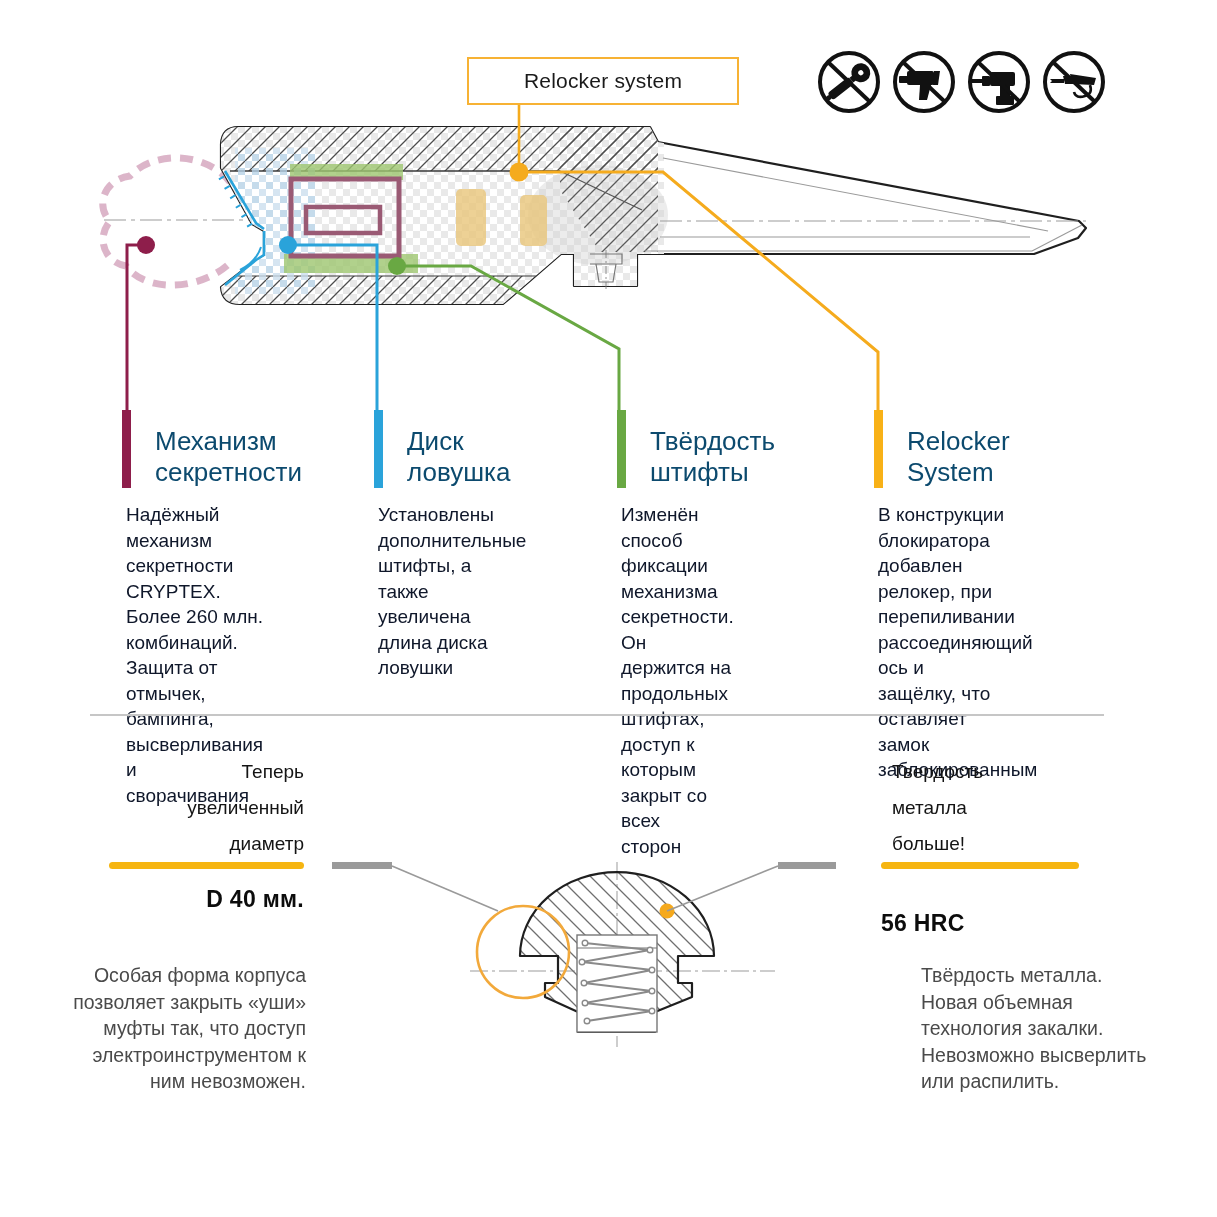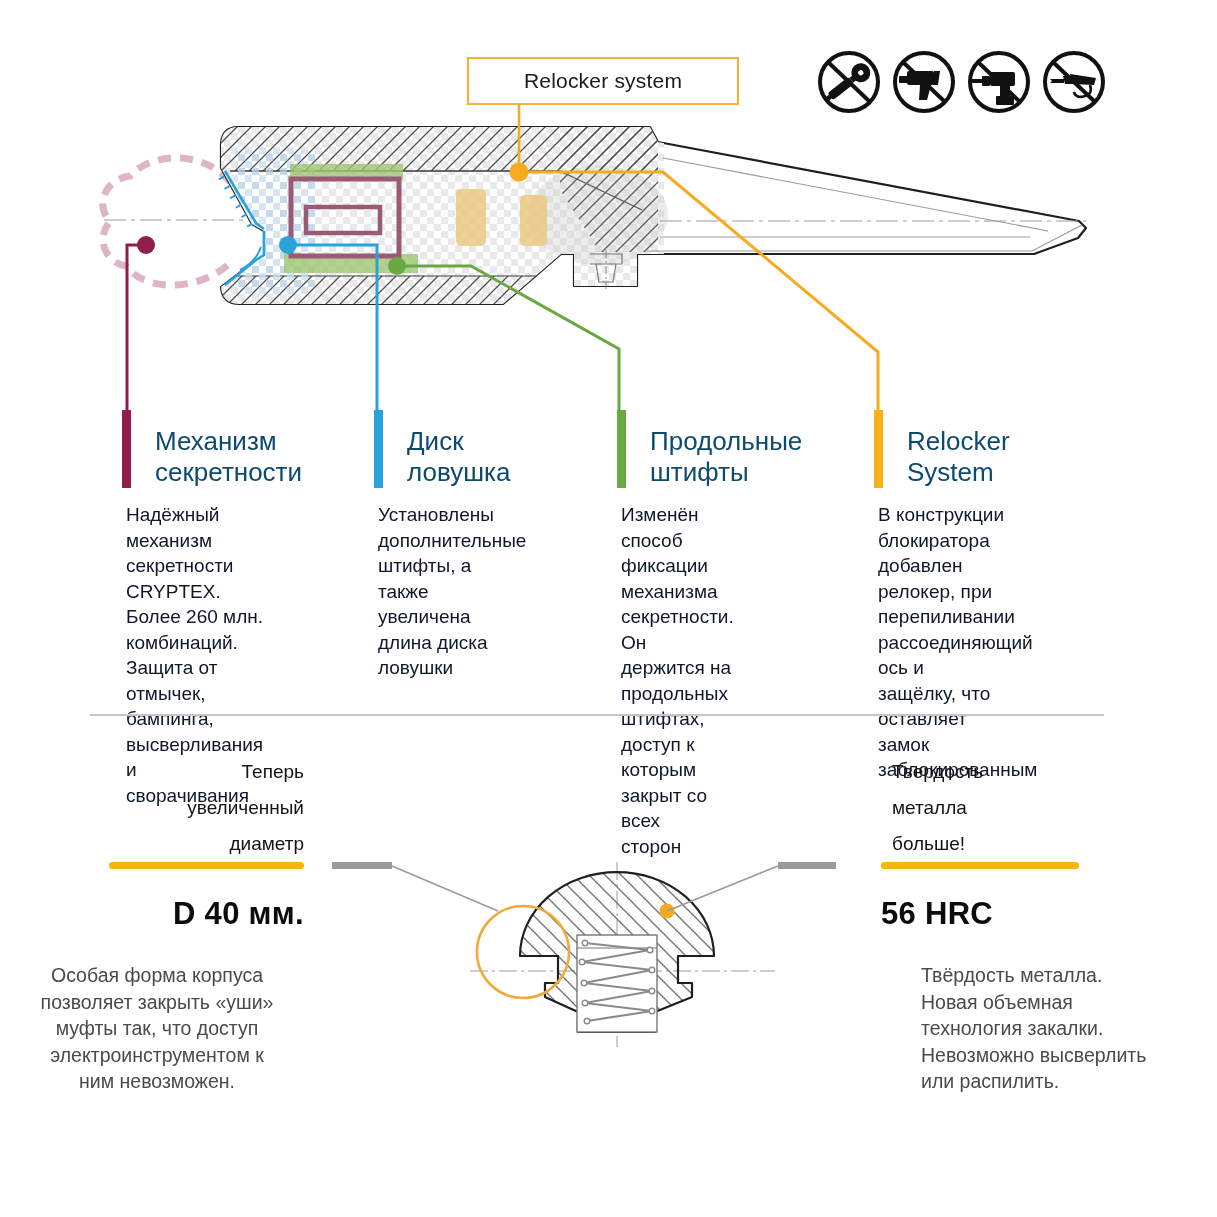--- a/index.html
+++ b/index.html
@@ -27,25 +27,25 @@
   
   .b-block{position:absolute;top:750px;}
   .b-left{left:40px;width:266px;text-align:right;}
   .b-right{left:881px;width:260px;text-align:left;}
   .b-title{position:absolute;top:4px;font-size:19px;line-height:36px;color:#141414;white-space:pre-line;}
   .b-left .b-title{right:2px;}
   .b-right .b-title{left:11px;}
   .b-underline{position:absolute;top:112px;height:7px;border-radius:4px;background:#F6B511;}
   .b-left .b-underline{right:2px;width:195px;}
   .b-right .b-underline{left:0;width:198px;}
-  .b-value{position:absolute;top:146px;font-size:31px;font-weight:700;color:#0c0c0c;letter-spacing:.3px;}
+  .b-value{position:absolute;top:136px;font-size:23px;font-weight:700;color:#0c0c0c;letter-spacing:.3px;}
   .b-left .b-value{right:2px;}
-  .b-right .b-value{left:0;}
+  .b-right .b-value{left:0;margin-top:24px;}
   .b-body{position:absolute;top:212px;font-size:19.5px;line-height:26.5px;color:#4A4A4A;white-space:pre-line;}
-  .b-left .b-body{right:16px;width:266px;text-align:center;}
+  .b-left .b-body{right:0;width:266px;}
   .b-right .b-body{left:0;width:260px;margin-left:40px;}
   .bottom-drawing{position:absolute;left:330px;top:840px;}
 </style>
 </head>
 <body>
 
 <div class="canvas">
 
   <svg class="top-drawing" width="1217" height="415" viewBox="0 0 1217 415">
     <defs>
@@ -201,21 +201,21 @@
     <div class="col-title">Диск
 ловушка</div>
     <div class="col-body">Установлены
 дополнительные
 штифты, а также
 увеличена длина диска
 ловушки</div>
   </div>
   <div class="col" style="left:617px">
     <div class="col-bar bar-green"></div>
-    <div class="col-title">Продольные
+    <div class="col-title">Твёрдость
 штифты</div>
     <div class="col-body">Изменён способ
 фиксации механизма
 секретности. Он
 держится на продольных
 штифтах, доступ к
 которым закрыт со всех
 сторон</div>
   </div>
   <div class="col" style="left:874px">

